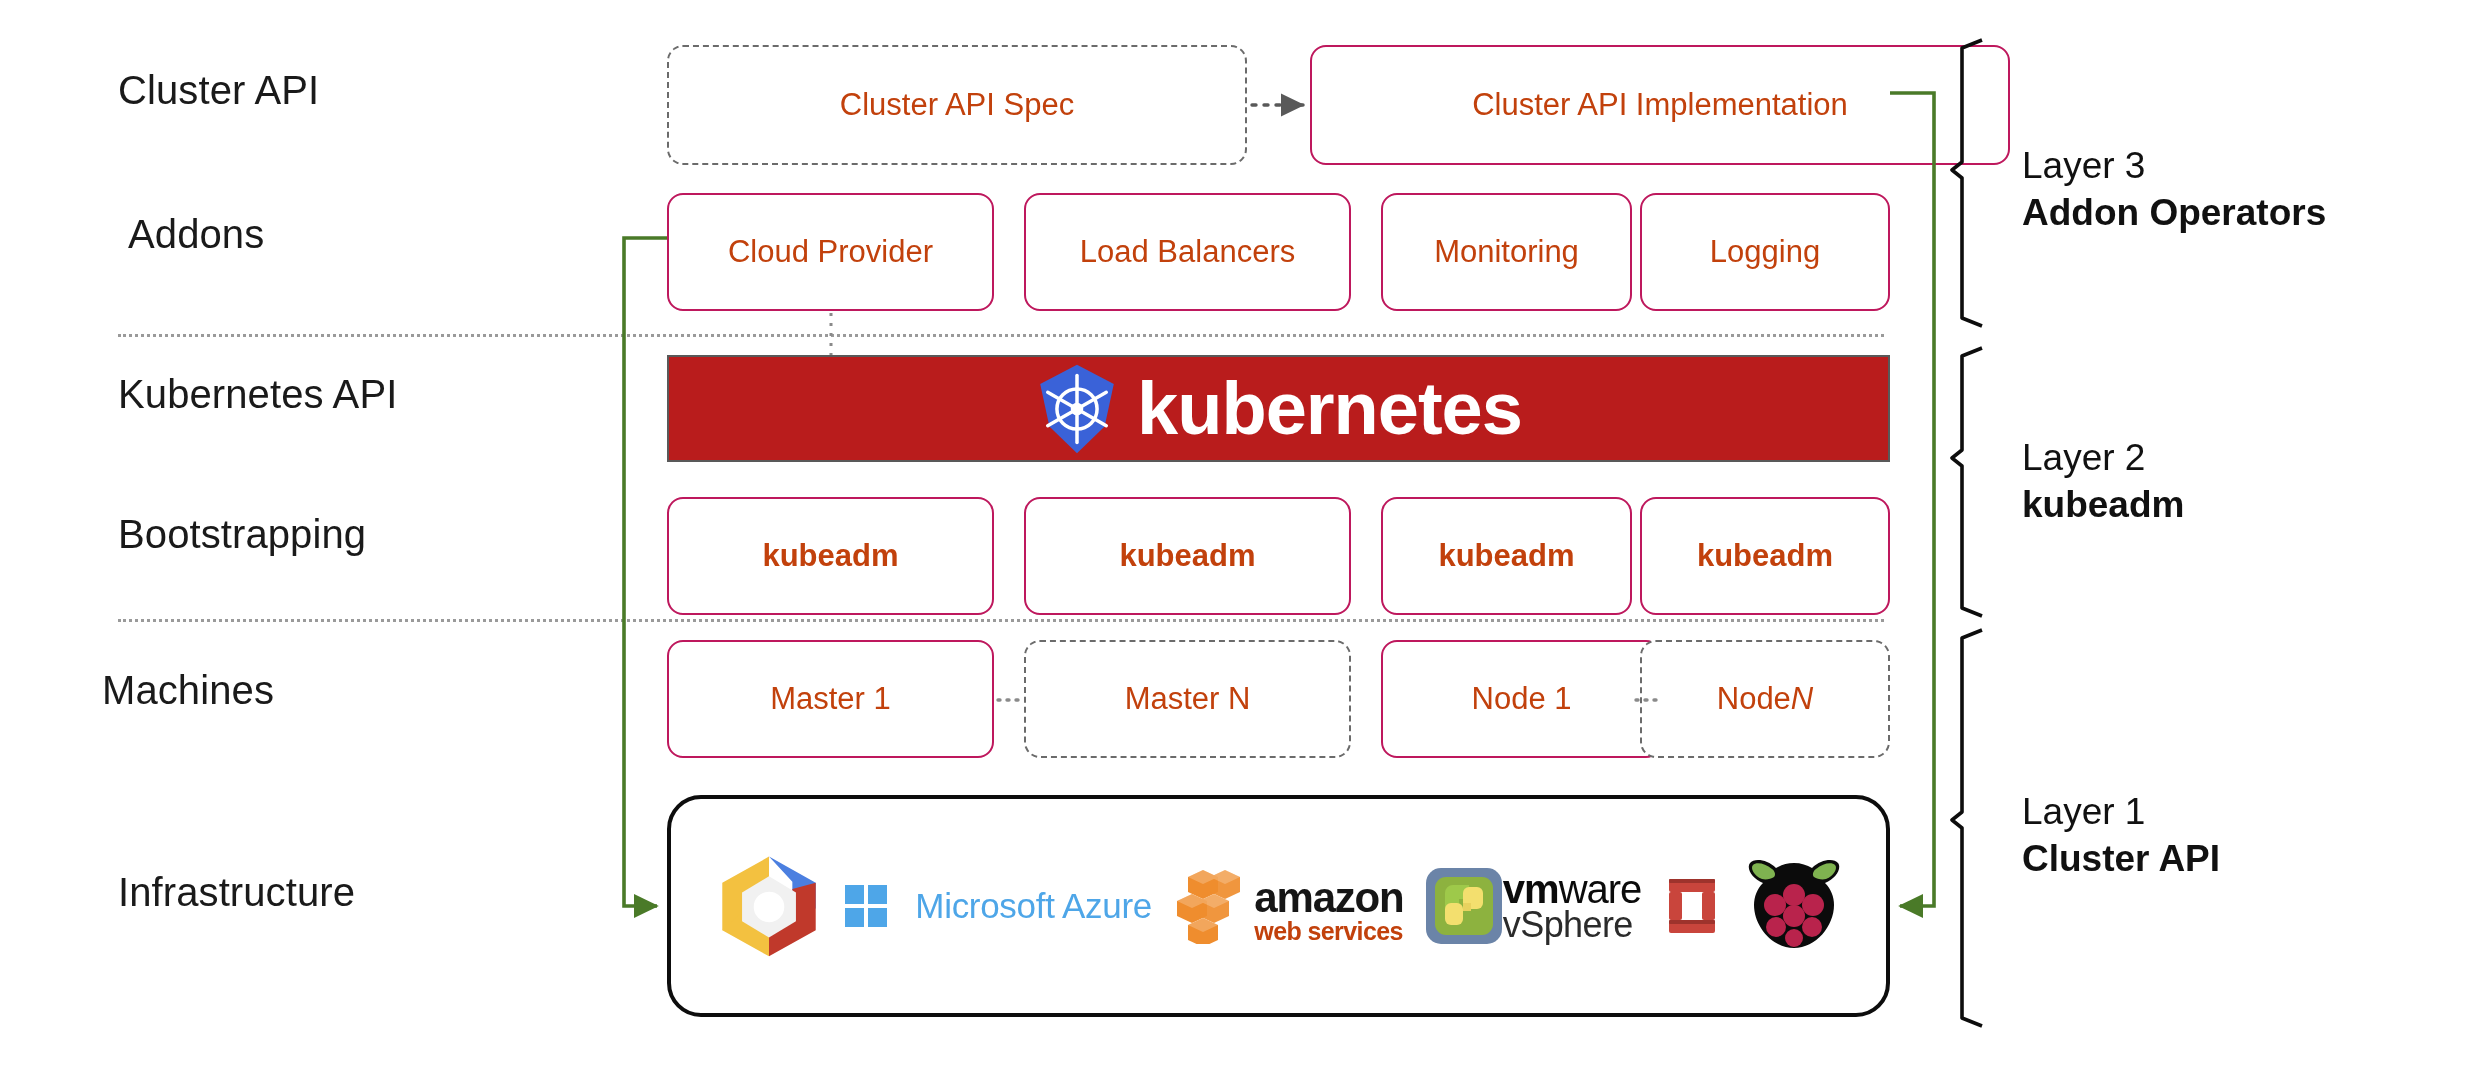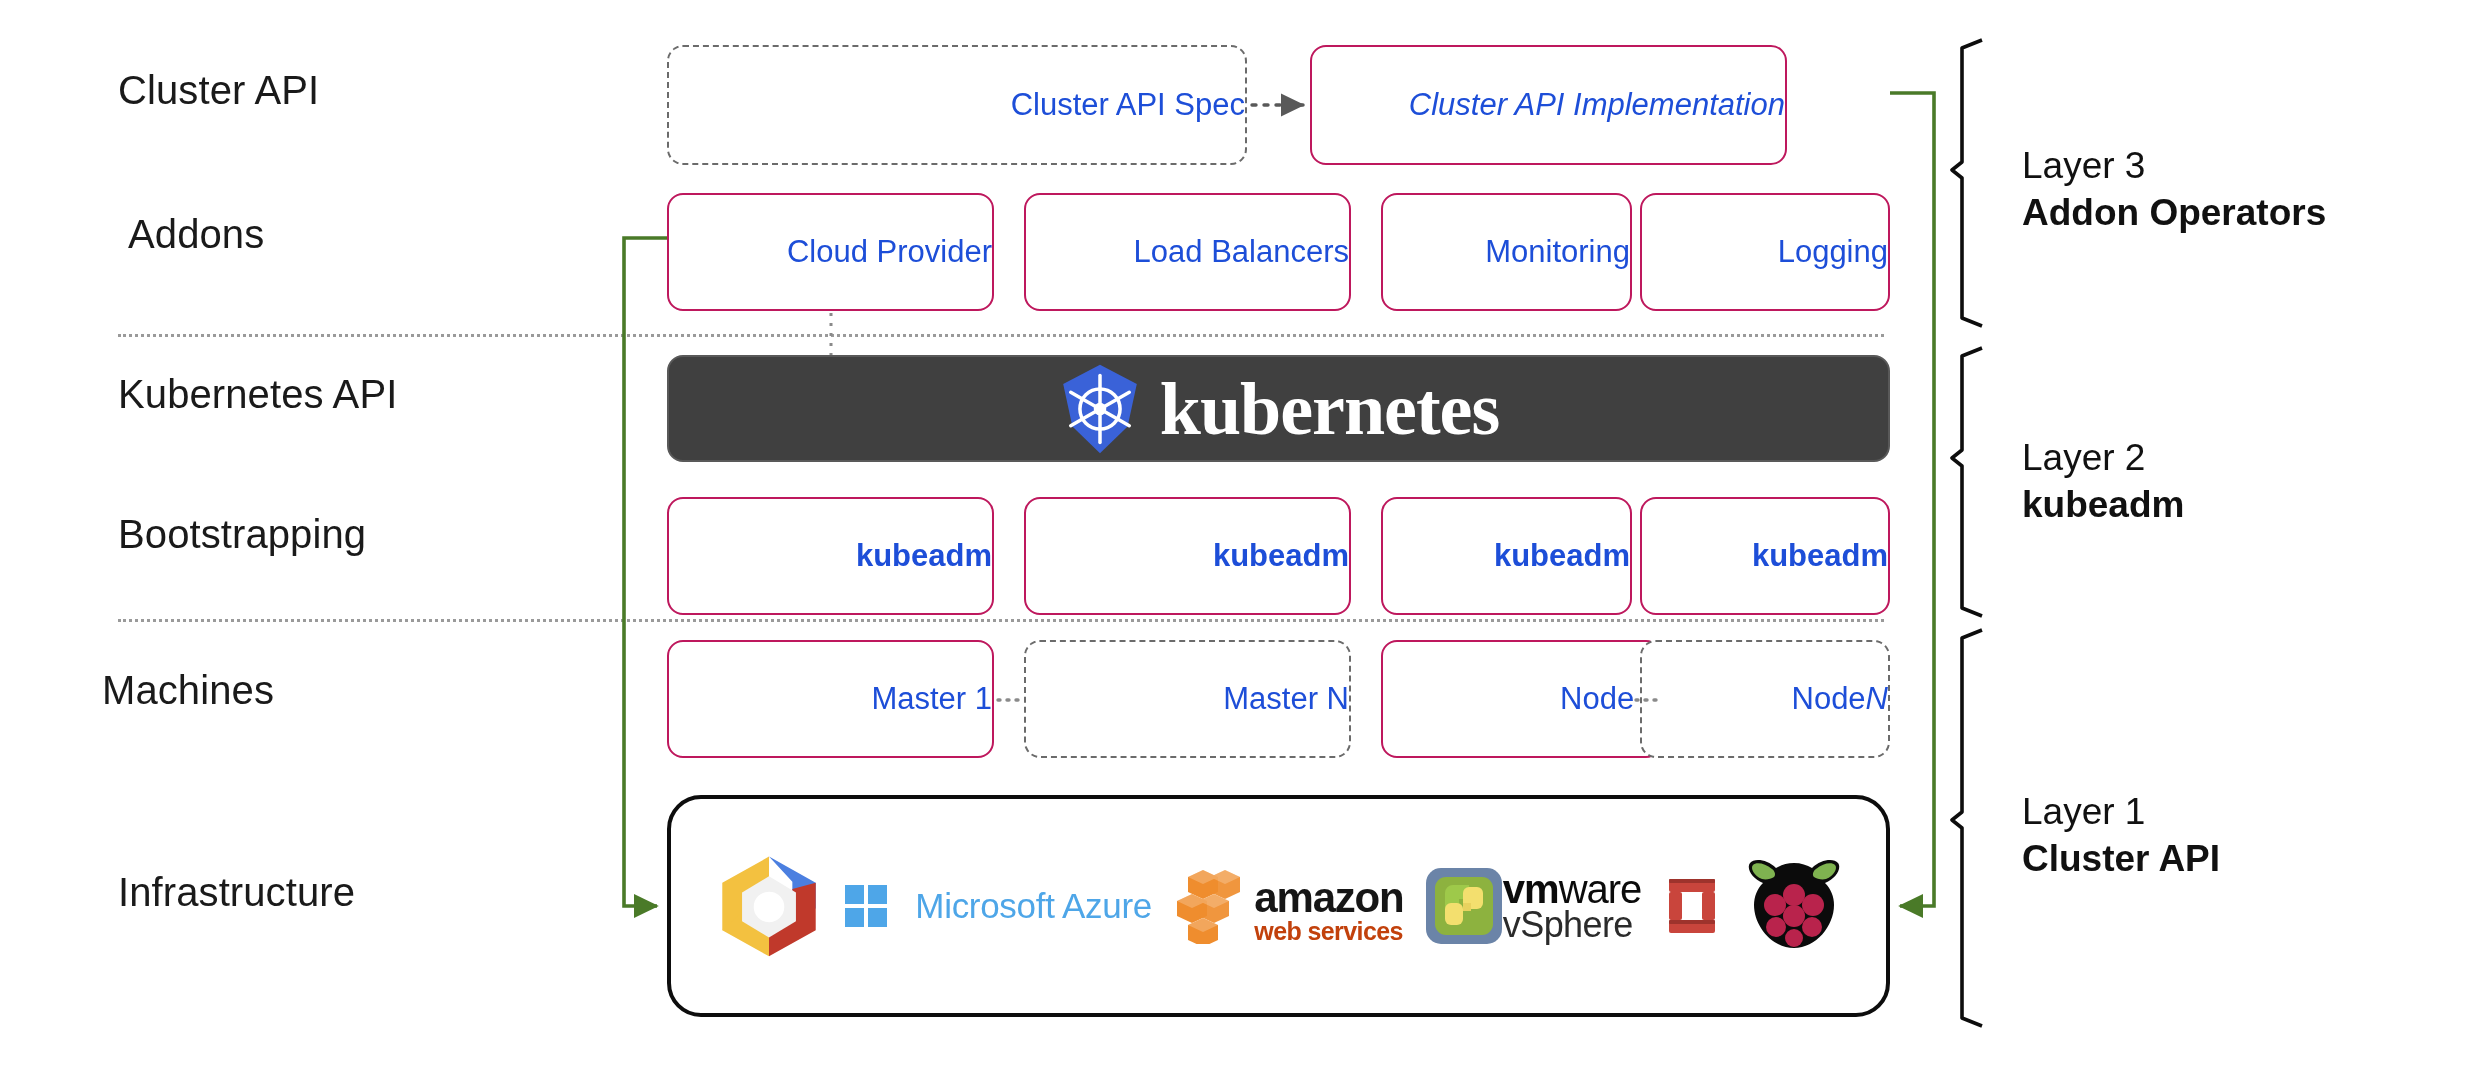--- a/index.html
+++ b/index.html
@@ -40,47 +40,46 @@
 
   
   .box {
     position: absolute;
     box-sizing: border-box;
     background: #ffffff;
     border: 2px solid #be185d;
     border-radius: 16px;
     display: flex;
     align-items: center;
-    justify-content: flex-end;
+    justify-content: center;
     text-align: center;
     font-size: 31px;
-    color: #1d4ed8;
+    color: #c2410c;
     line-height: 1.2;
   }
   .box.dashed {
     border-style: dashed;
     border-color: #6b6b6b;
   }
   .box.bold {
     font-weight: bold;
   }
   .box .ital { font-style: italic; }
 
   
   .k8s-banner {
     position: absolute;
     box-sizing: border-box;
-    background: #404040;
+    background: #b91c1c;
     border: 2px solid #595959;
-    border-radius: 16px;
+    border-radius: 0;
     display: flex;
     align-items: center;
     justify-content: center;
     gap: 18px;
-    font-family: Liberation Serif, serif;
   }
   .k8s-wordmark {
     color: #ffffff;
     font-size: 74px;
     font-weight: bold;
     letter-spacing: -1px;
     line-height: 1;
   }
 
   
@@ -175,21 +174,21 @@
   <div class="row-label" style="left:118px; top:512px;">Bootstrapping</div>
   <div class="row-label" style="left:102px; top:668px;">Machines</div>
   <div class="row-label" style="left:118px; top:870px;">Infrastructure</div>
 
   <div class="hsep" style="top:334px;"></div>
   <div class="hsep" style="top:619px;"></div>
 
   <div class="box dashed" style="left:667px; top:45px; width:580px; height:120px;">
     <span>Cluster API Spec</span>
   </div>
-  <div class="box" style="left:1310px; top:45px; width:477px; height:120px;font-style:italic;">
+  <div class="box" style="left:1310px; top:45px; width:700px; height:120px;">
     <span>Cluster API Implementation</span>
   </div>
 
   <div class="box" style="left:667px; top:193px; width:327px; height:118px;">
     <span>Cloud Provider</span>
   </div>
   <div class="box" style="left:1024px; top:193px; width:327px; height:118px;">
     <span>Load Balancers</span>
   </div>
   <div class="box" style="left:1381px; top:193px; width:251px; height:118px;">

